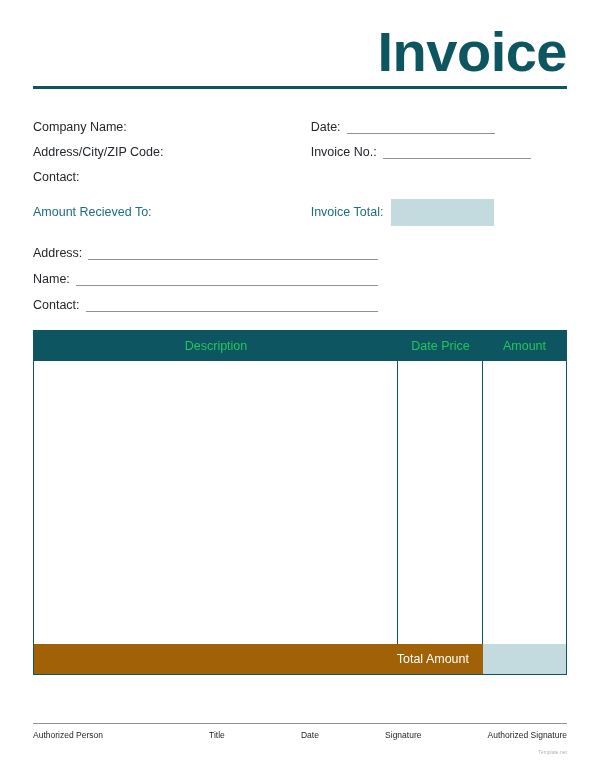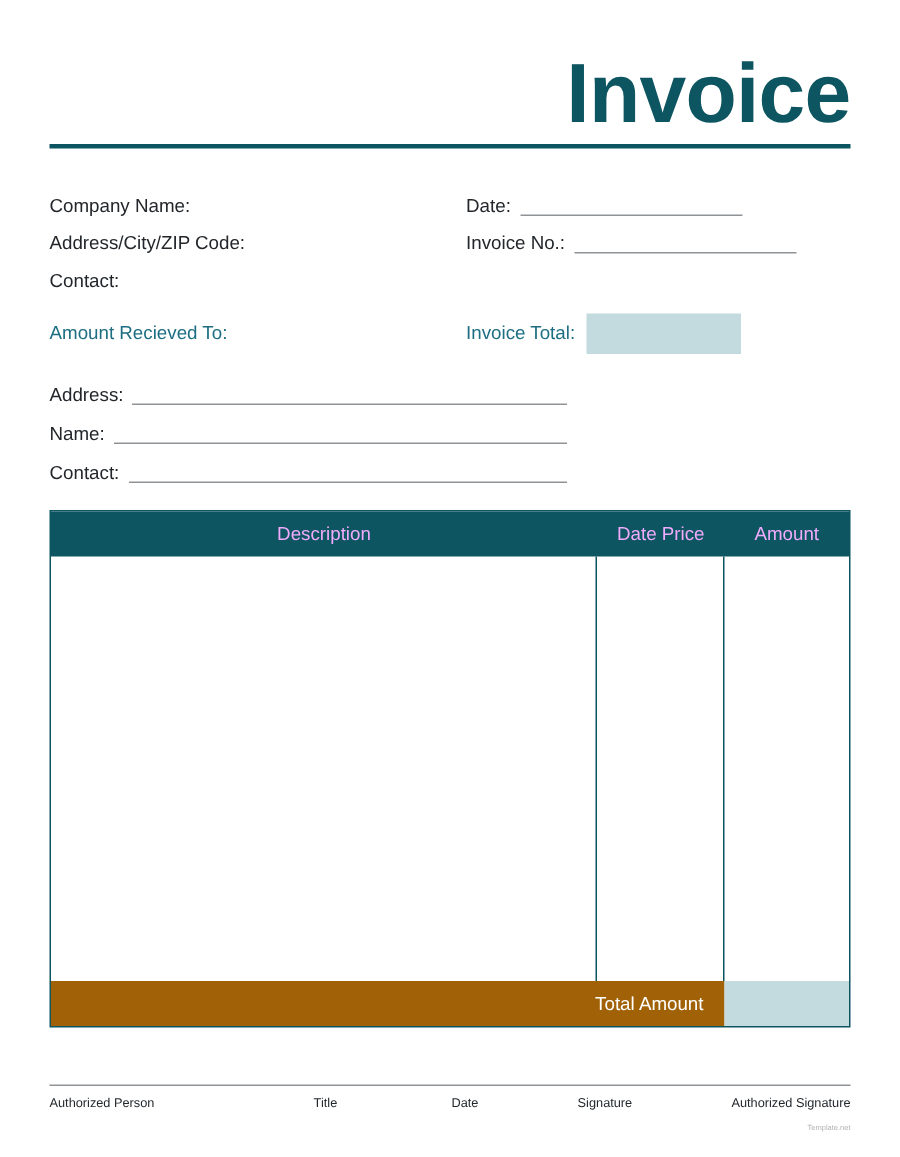--- a/index.html
+++ b/index.html
@@ -18,21 +18,21 @@
   }
 
   .page {
     position: absolute;
     inset: 0;
     padding: 0 33px;
   }
 
   
   .title-row {
-    padding-top: 34px;
+    padding-top: 24px;
     text-align: right;
   }
   .invoice-title {
     font-size: 56px;
     line-height: 1;
     font-weight: bold;
     color: #0d5560;
     letter-spacing: -0.5px;
     display: inline-block;
   }
@@ -119,21 +119,21 @@
 
   
   .table {
     margin-top: 18px;
     border: 1px solid #0d5560;
     width: 534px;
   }
   .t-head {
     display: flex;
     background: #0d5560;
-    color: #f0abfc;
+    color: #22c55e;
     height: 30px;
     align-items: center;
     font-size: 12.5px;
   }
   .c-desc { flex: 1; text-align: center; }
   .c-unit { width: 85px; text-align: center; }
   .c-amt  { width: 83px; text-align: center; }
 
   .t-body {
     display: flex;

